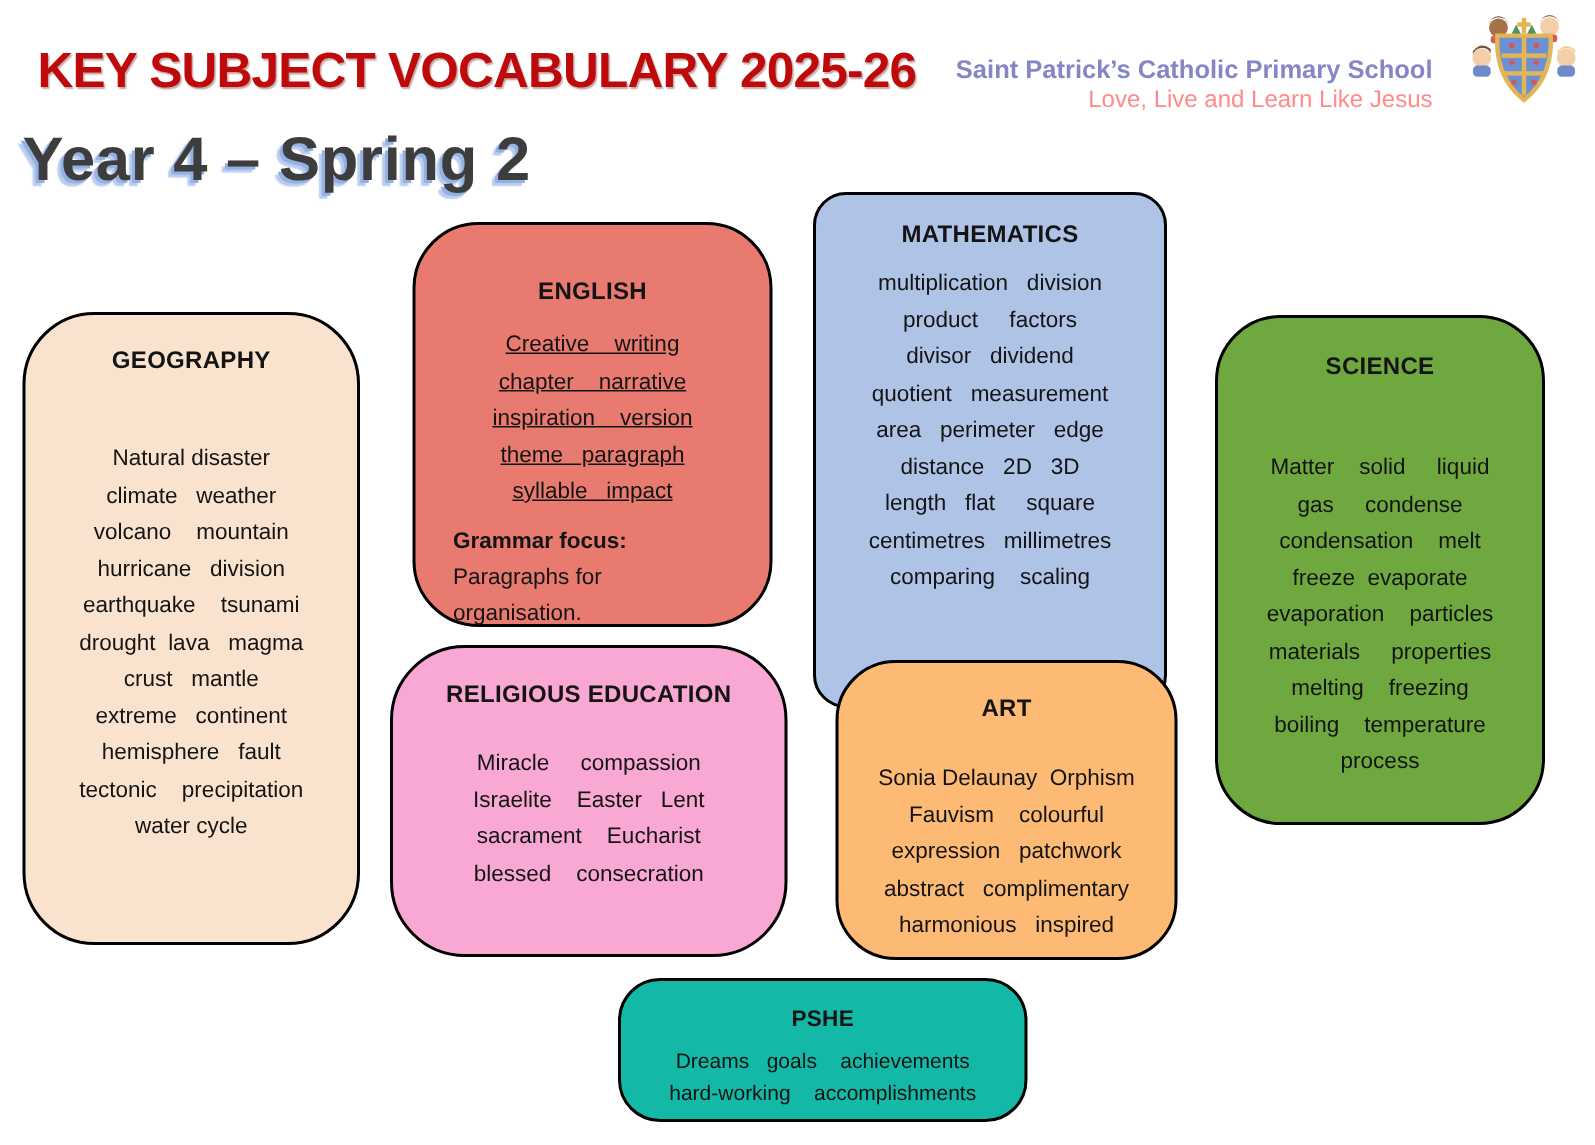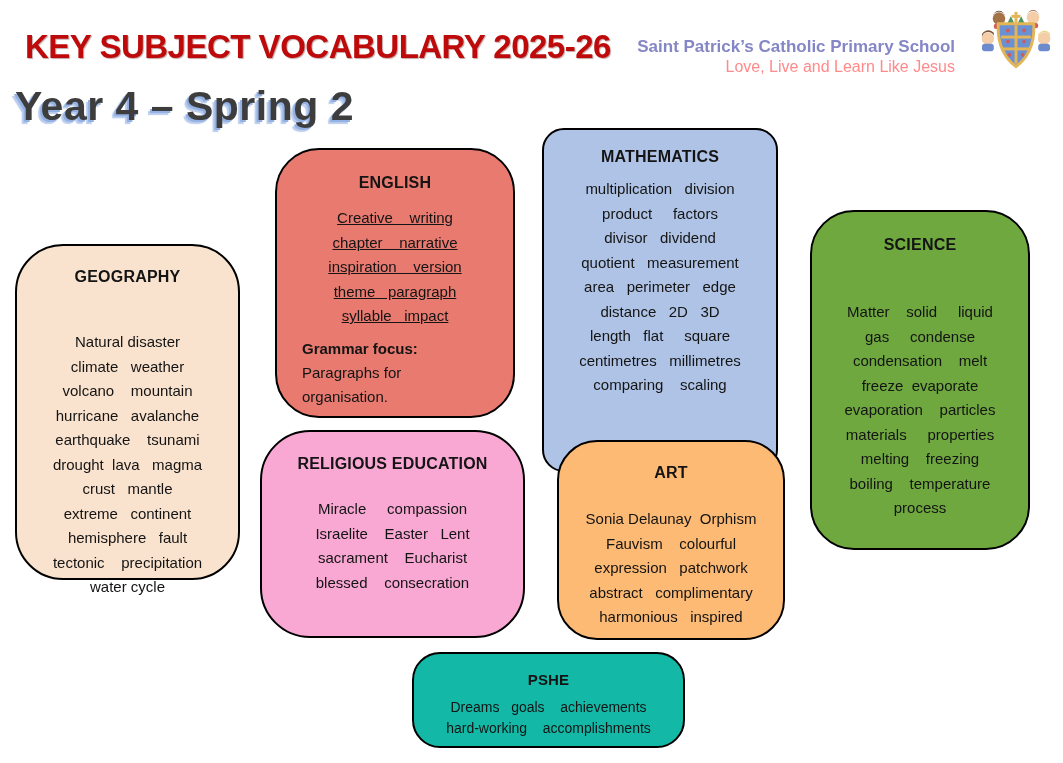--- a/index.html
+++ b/index.html
@@ -27,26 +27,26 @@
     white-space:nowrap;
   }
   
   .box{
     position:absolute;border:2.5px solid #000;box-sizing:border-box;
     text-align:center;color:#141414;
   }
   .box-title{margin:0;font-size:16px;font-weight:bold;letter-spacing:0.2px;}
   .vline{font-size:15px;line-height:24.5px;white-space:pre-wrap;}
 
-  #box-geography{left:15px;top:208px;width:225px;height:336px;border-radius:48px;margin-top:36px;}
+  #box-geography{left:15px;top:208px;width:225px;height:422px;border-radius:48px;}
   #box-geography .box-title{padding-top:22px;}
   #box-geography .lines{margin-top:44px;}
 
   #box-english{left:275px;top:148px;width:240px;height:270px;border-radius:44px;}
-  #box-english .box-title{padding-top:24px;}
+  #box-english .box-title{padding-top:36px;}
   #box-english .lines{margin-top:14px;text-decoration:underline;}
   .grammar{text-align:left;padding:8px 0 0 25px;}
   .grammar-label{font-size:15px;font-weight:bold;line-height:24px;}
   .grammar .vline{text-align:left;}
 
   #box-mathematics{left:542px;top:128px;width:236px;height:344px;border-radius:22px;}
   #box-mathematics .box-title{padding-top:18px;}
   #box-mathematics .lines{margin-top:11px;}
 
   #box-science{left:810px;top:210px;width:220px;height:340px;border-radius:44px;}
@@ -117,21 +117,21 @@
   </svg>
 
   <h2 class="year-heading">Year 4 – Spring 2</h2>
 
   <section class="box" id="box-geography" style="background-color: rgb(250, 227, 206);">
     <h3 class="box-title">GEOGRAPHY</h3>
     <div class="lines">
         <div class="vline">Natural disaster</div>
         <div class="vline">climate   weather</div>
         <div class="vline">volcano    mountain</div>
-        <div class="vline">hurricane   avalanche</div>
+        <div class="vline">hurricane   division</div>
         <div class="vline">earthquake    tsunami</div>
         <div class="vline">drought  lava   magma</div>
         <div class="vline">crust   mantle</div>
         <div class="vline">extreme   continent</div>
         <div class="vline">hemisphere   fault</div>
         <div class="vline">tectonic    precipitation</div>
         <div class="vline">water cycle</div>
       </div>
   </section>
 

